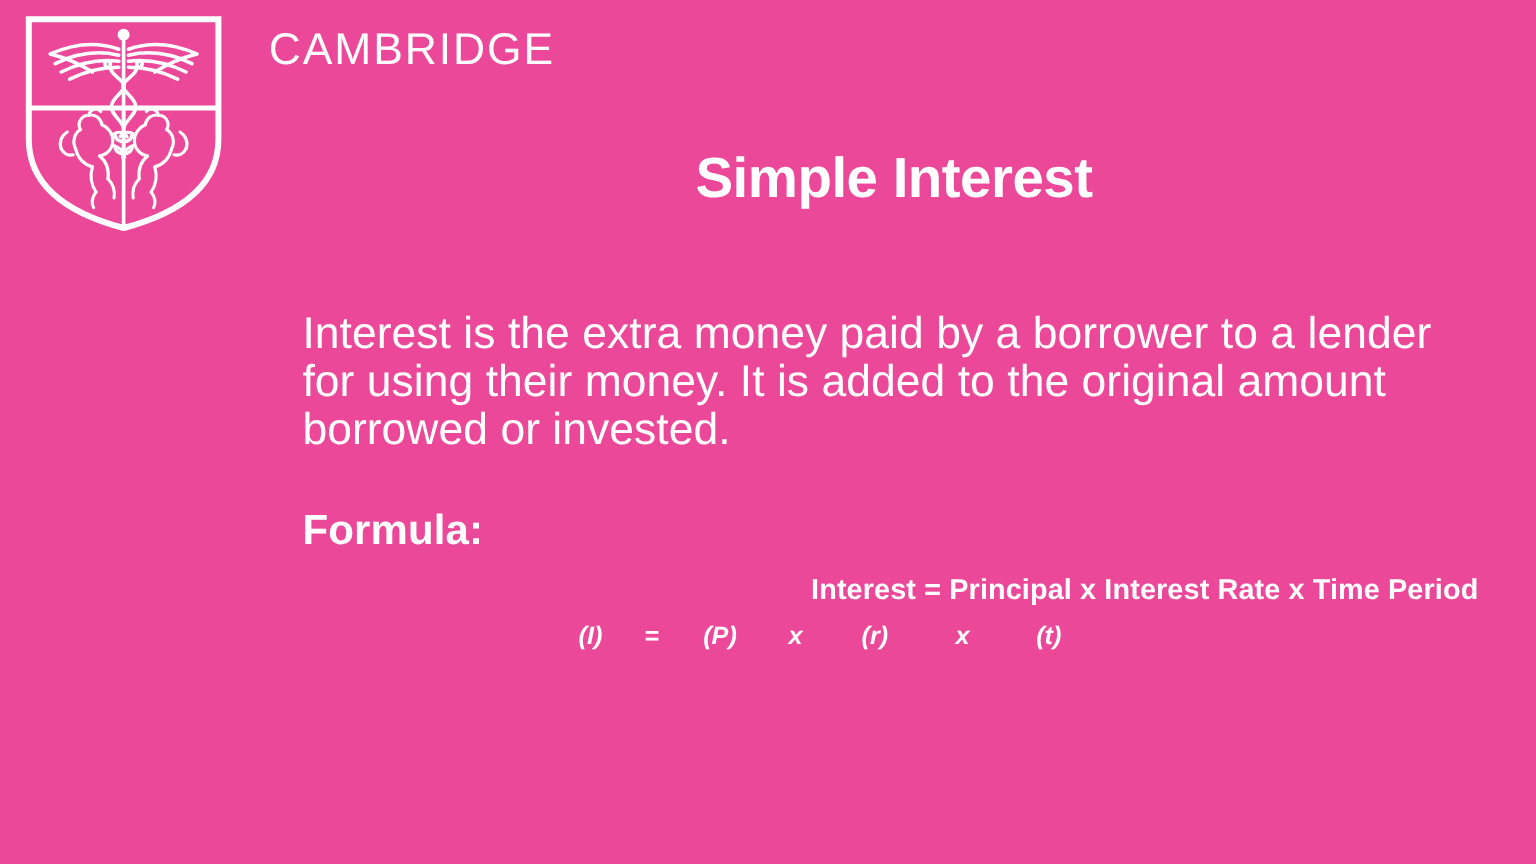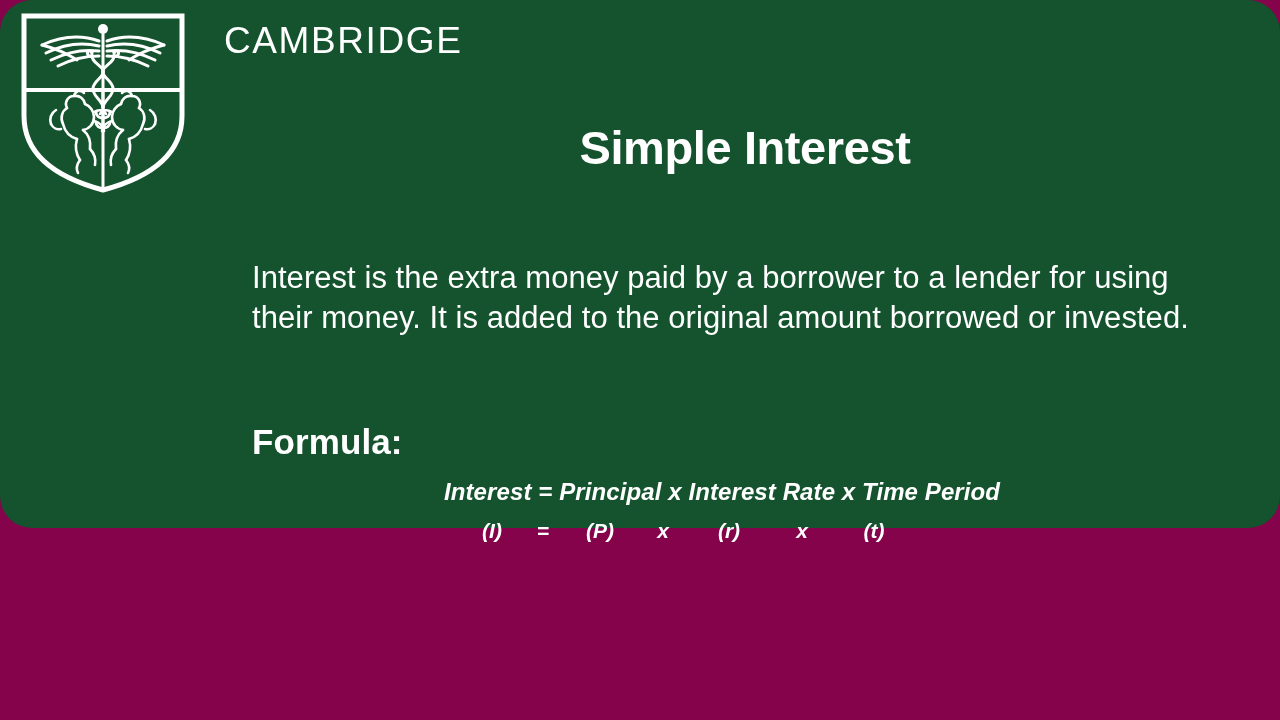--- a/index.html
+++ b/index.html
@@ -7,23 +7,22 @@
 
   html, body {
     width:1280px; height:720px;
     overflow:hidden;
     background:#84034b;
     font-family:"Liberation Sans", sans-serif;
   }
 
   #slide {
     position:relative;
-    width:1280px; height:528px;
-    background:#14532d;
-    border-radius:32px;
+    width:1280px; height:720px;
+    background:#ec4899;
   }
 
   
   #logo-lockup {
     position:absolute;
     left:20px; top:12px;
     display:flex;
     align-items:flex-start;
   }
 
@@ -74,21 +73,21 @@
 
   
   #body-block {
     position:absolute;
     left:252px;
     top:258px;
     width:980px;
   }
 
   #body-paragraph {
-    font-size:31px;
+    font-size:37px;
     font-weight:400;
     line-height:40px;
     color:#ffffff;
     letter-spacing:0.05px;
   }
 
   
   #formula-block {
     position:absolute;
     left:252px;
@@ -103,25 +102,25 @@
     letter-spacing:0.1px;
   }
 
   #formula-lines {
     margin-top:16px;
     padding-left:192px;
   }
 
   #formula-expression {
     font-size:24px;
-    font-style:italic;
     font-weight:600;
     color:#ffffff;
     white-space:nowrap;
     letter-spacing:0.1px;
+    text-align:right;
   }
 
   #formula-symbols {
     margin-top:13px;
     font-size:21px;
     font-style:italic;
     font-weight:600;
     color:#ffffff;
     white-space:nowrap;
     display:flex;

